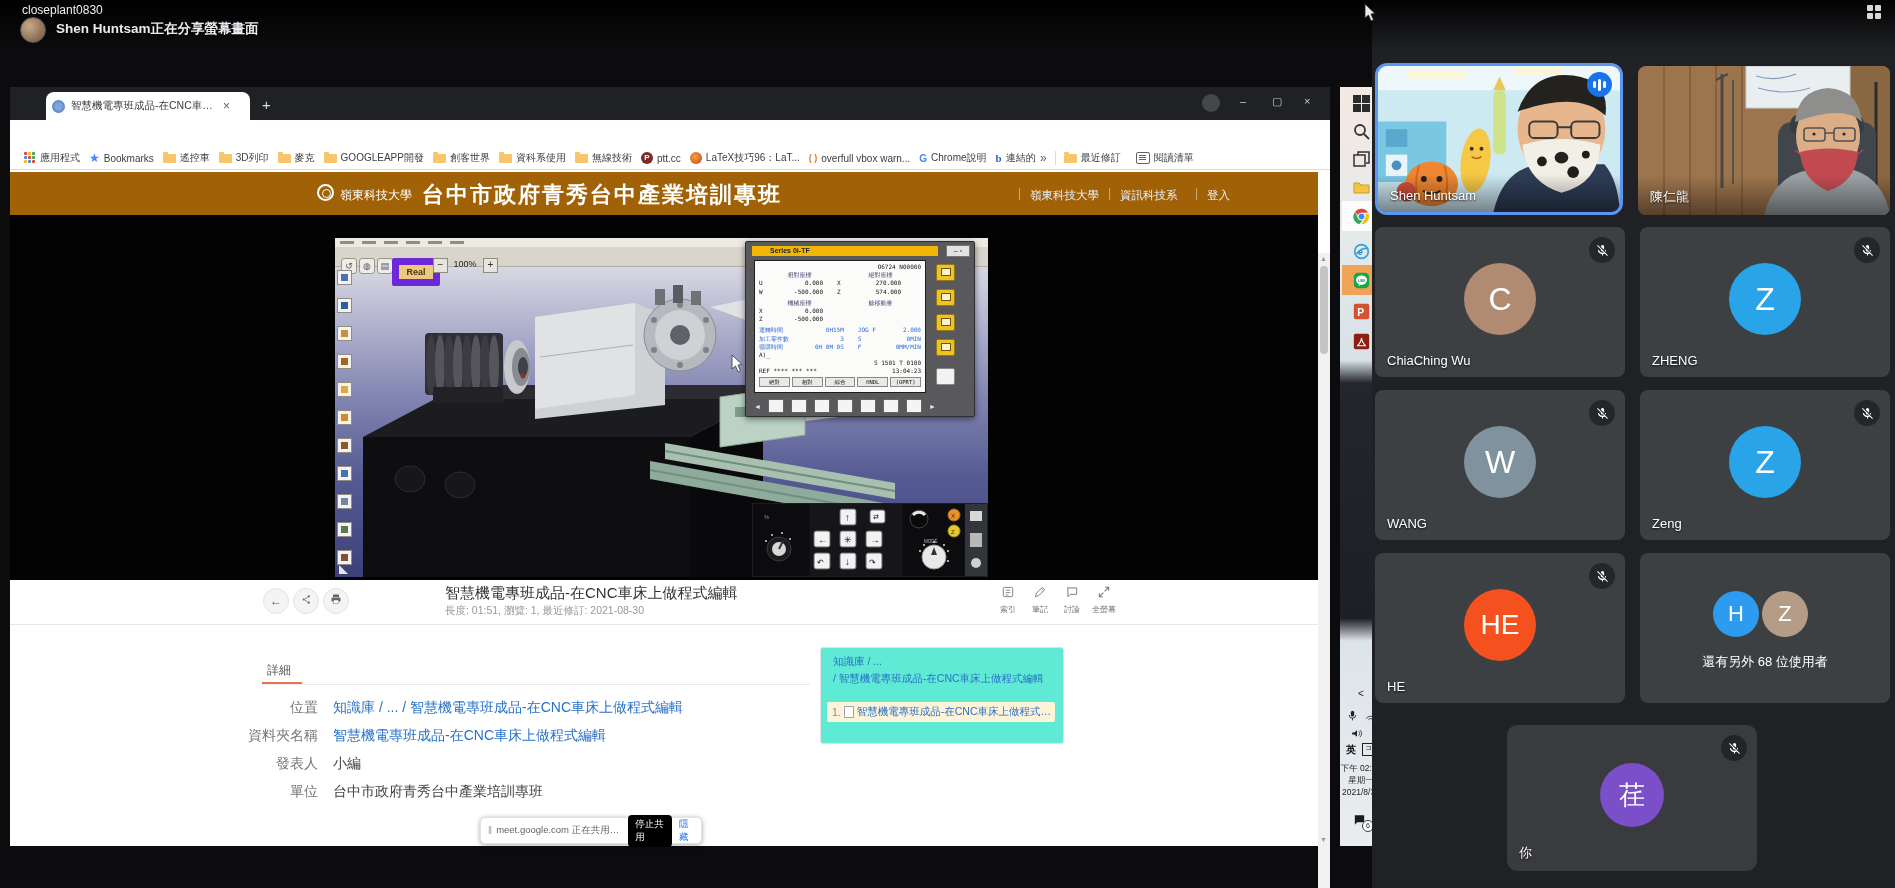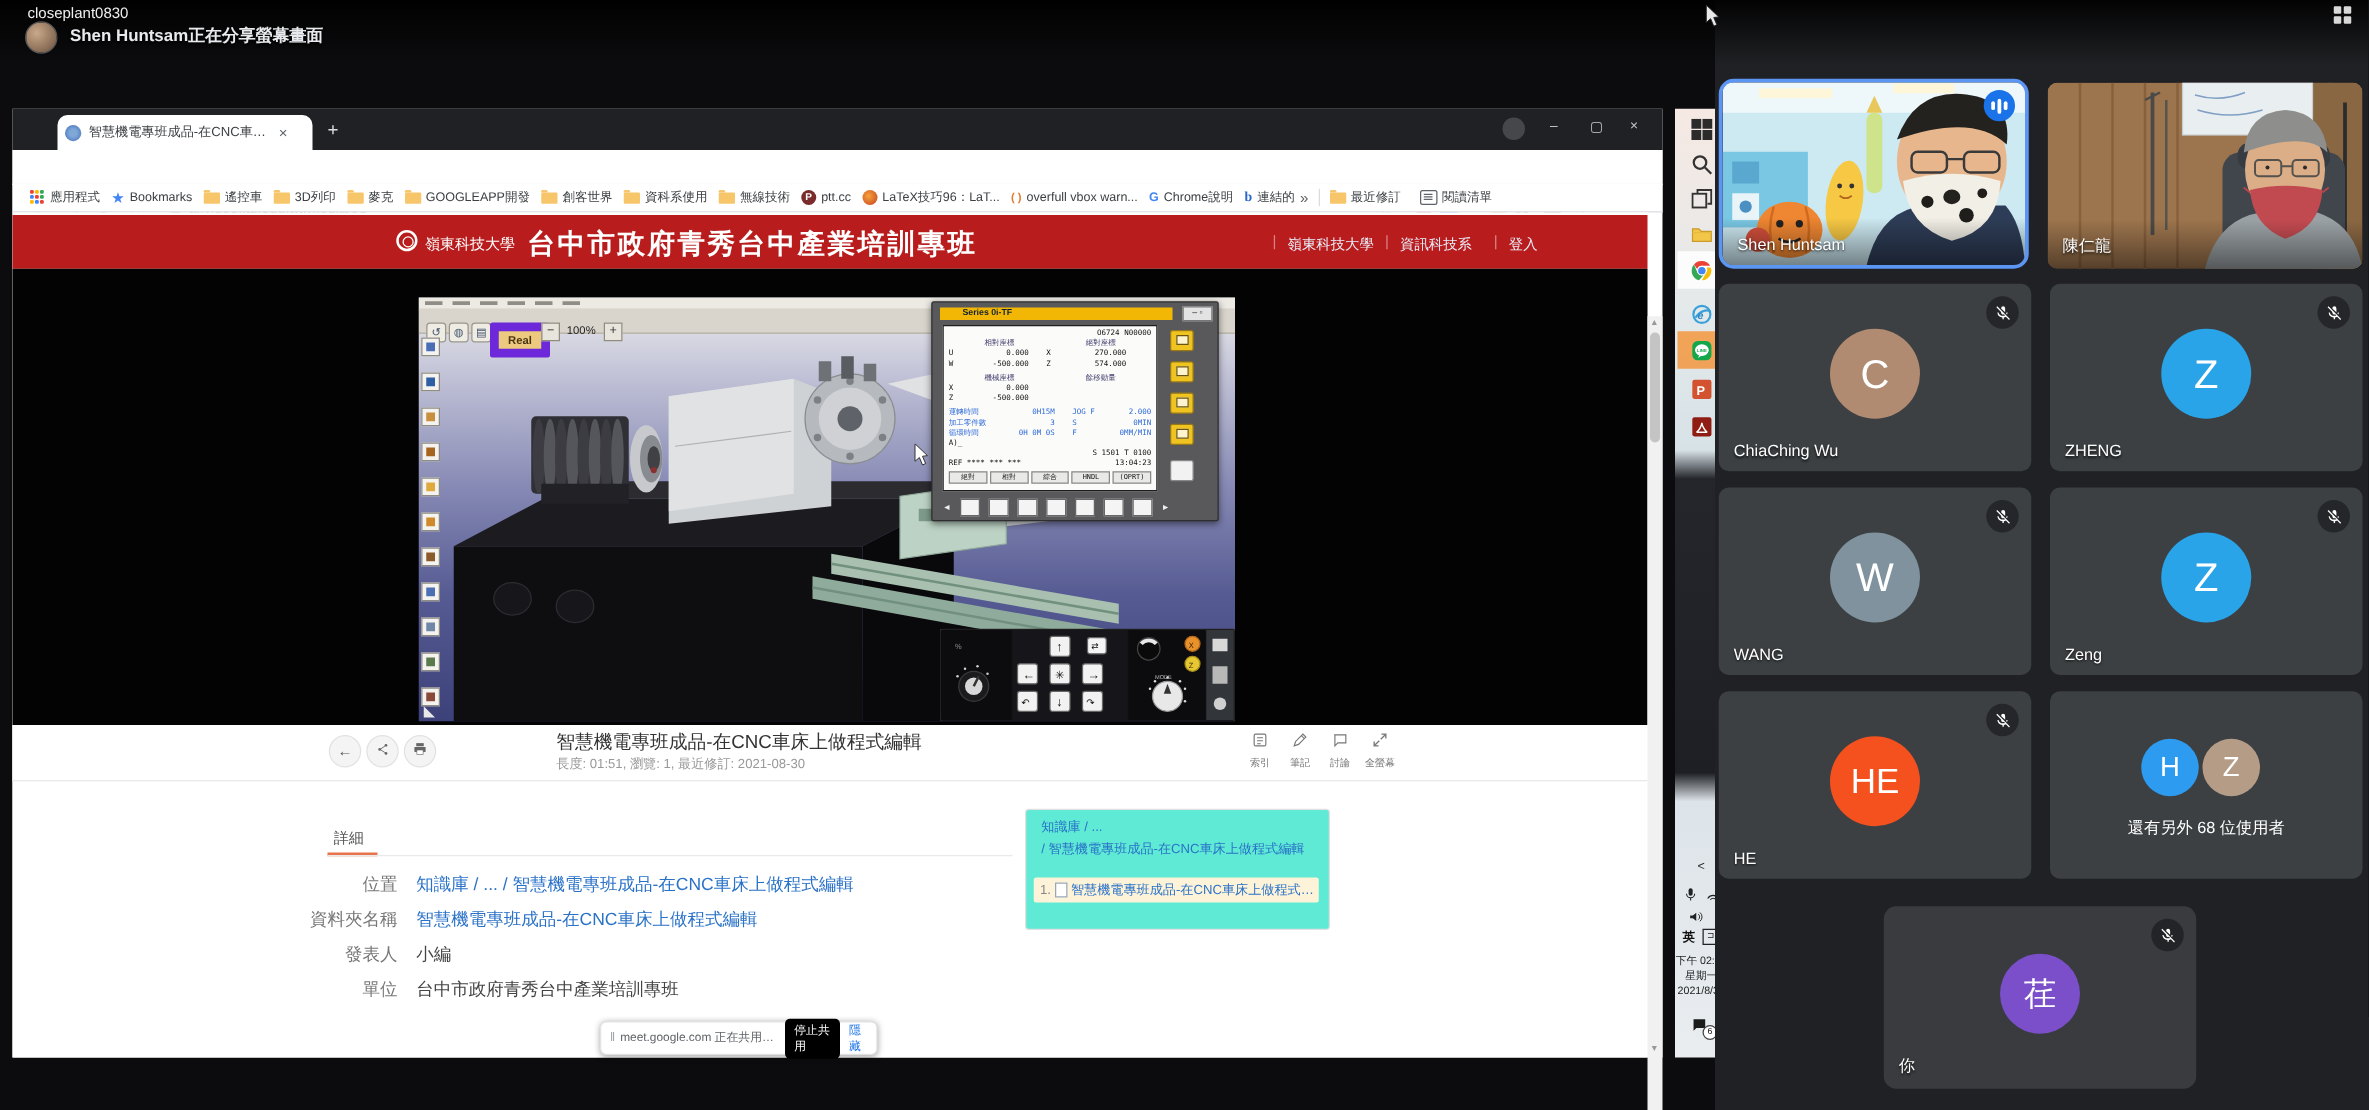--- a/index.html
+++ b/index.html
@@ -44,21 +44,21 @@
   .bstar{color:#4285f4;font-size:12px;}
   .pbadge{width:12px;height:12px;border-radius:50%;background:#7a2c2c;color:#fff;font-size:8px;line-height:12px;text-align:center;font-weight:bold;}
   .fox{width:12px;height:12px;border-radius:50%;background:radial-gradient(circle at 40% 40%,#f7a33b,#c2401e);}
   .parens{font-size:9px;color:#e07a2e;font-weight:bold;}
   .gico{font-size:10px;font-weight:bold;color:#4285f4;}
   .bico{font-size:11px;font-weight:bold;color:#2868c8;font-family:"Liberation Serif",serif;}
   .listic{width:12px;height:10px;border:1px solid #5f6368;border-radius:2px;position:relative;}
   .listic:before{content:"";position:absolute;left:2px;top:2px;width:7px;height:1px;background:#5f6368;box-shadow:0 2px 0 #5f6368,0 4px 0 #5f6368;}
   
   .page{left:0;top:83px;width:1308px;height:676px;background:#fff;}
-  .banner{left:0;top:2px;width:1308px;height:43px;background:#b91c1c;}
+  .banner{left:0;top:2px;width:1308px;height:43px;background:#a16207;}
   .logo-ring{left:307px;top:12px;width:17px;height:17px;border-radius:50%;border:2px solid #fff;box-sizing:border-box;}
   .logo-ring:before{content:"";position:absolute;left:3px;top:3px;width:7px;height:7px;border-radius:50%;border:1px solid #fff;}
   .logo-text{left:330px;top:15px;font-size:12px;color:#fff;}
   .banner-title{left:412px;top:8px;font-size:22px;color:#fff;font-weight:bold;letter-spacing:2px;}
   .banner-link{top:16px;font-size:11.5px;color:#e8eefb;}
   .banner-sep{top:14px;color:rgba(255,255,255,.45);font-size:12px;}
   .video-section{left:0;top:45px;width:1308px;height:365px;background:#030303;}
   .video-box{left:325px;top:23px;width:653px;height:339px;background:linear-gradient(180deg,#ececee 0%,#b9bad2 22%,#8689b4 45%,#565b93 70%,#3c4179 100%);overflow:hidden;}
   .cnc-menubar{left:0;top:0;width:653px;height:9px;background:#eceae3;border-bottom:1px solid #c9c6bd;display:flex;align-items:center;gap:8px;padding-left:5px;}
   .cnc-menubar i{display:block;width:14px;height:3px;background:#8f8d86;}

